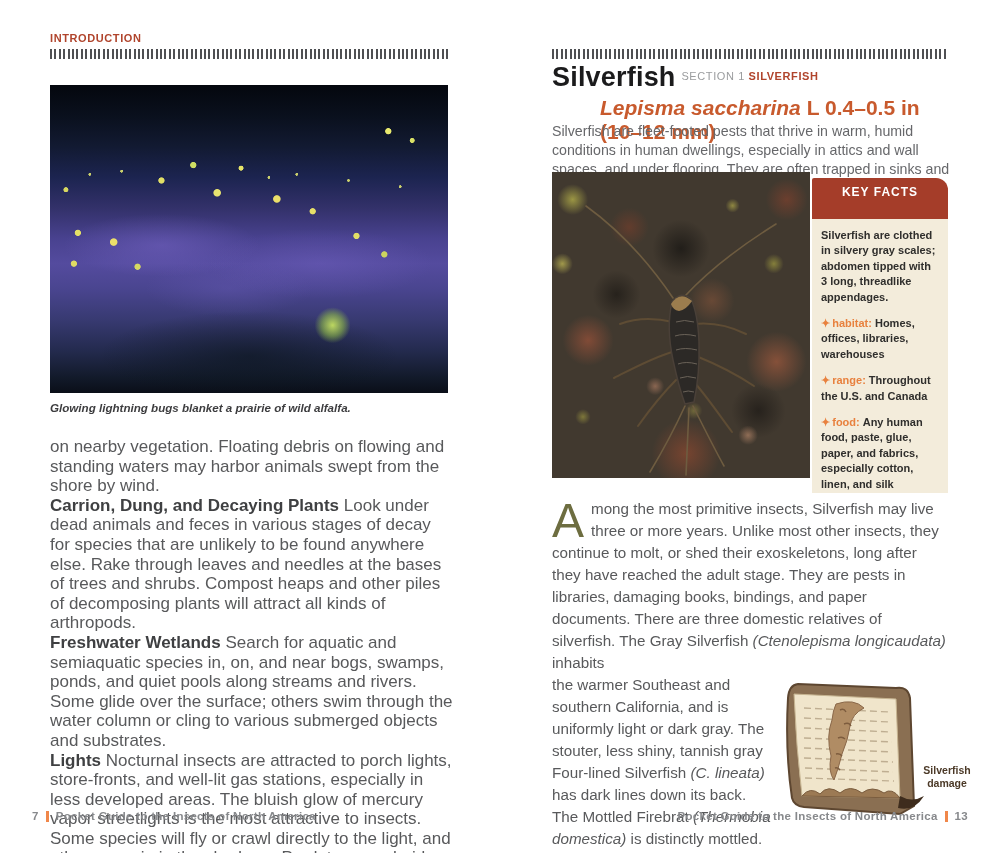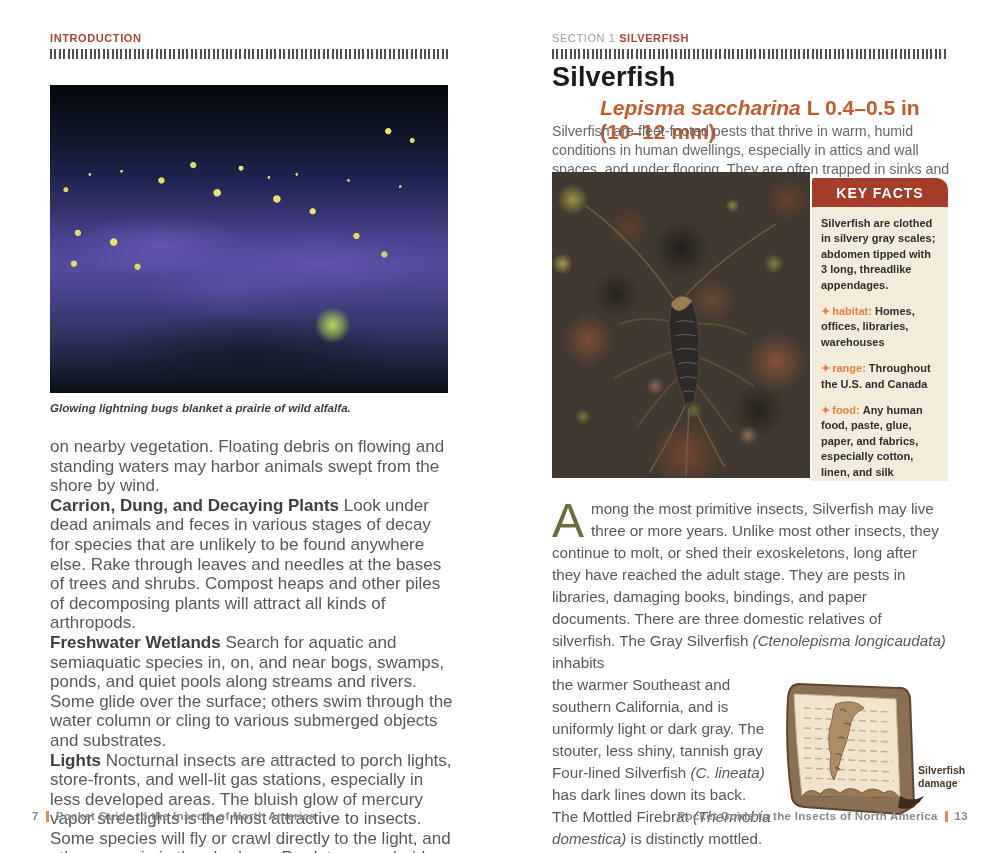--- a/index.html
+++ b/index.html
@@ -4,21 +4,21 @@
 <style>
   * { margin:0; padding:0; box-sizing:border-box; }
   html,body { background:#ffffff; }
   body { font-family:"Liberation Sans", sans-serif; width:1000px; height:853px; position:relative; overflow:hidden; }
 
   .col { position:absolute; top:0; width:400px; }
   .col-left  { left:50px; }
   .col-right { left:552px; width:396px; }
 
   .running-head { position:absolute; top:32px; width:100%; font-size:11px; font-weight:700; letter-spacing:.6px; }
-  .running-head.right { text-align:left; }
+  .running-head.right { text-align:center;margin-top:38px; }
   .head-red  { color:#b0442c; }
   .head-gray { color:#9a9c9e; font-weight:400; }
 
   .rule-bar { position:absolute; top:49px; width:100%; height:10px;
     background:repeating-linear-gradient(90deg,#4f5053 0 2px,#ffffff 2px 4.4px); }
 
   
   .firefly-photo { position:absolute; top:85px; left:0; width:398px; height:308px; overflow:hidden;
     background:
       radial-gradient(circle 24px at 71% 78%, rgba(196,224,96,.95) 0%, rgba(150,196,70,.55) 45%, rgba(90,140,60,0) 75%),
@@ -81,36 +81,36 @@
       radial-gradient(circle 12px at 40% 70%, rgba(186,132,104,.6), rgba(186,132,104,0) 75%),
       radial-gradient(circle 13px at 76% 86%, rgba(196,144,112,.6), rgba(196,144,112,0) 75%),
       radial-gradient(circle 36px at 50% 25%, rgba(30,27,23,.9), rgba(30,27,23,0) 80%),
       radial-gradient(circle 30px at 25% 40%, rgba(34,30,25,.85), rgba(34,30,25,0) 80%),
       radial-gradient(circle 34px at 80% 78%, rgba(32,28,24,.8), rgba(32,28,24,0) 80%),
       #41392f;
   }
   .bug-photo svg { position:absolute; left:0; top:0; }
 
   .keyfacts { position:absolute; left:260px; top:6px; width:136px; height:300px; }
-  .kf-head { background:#a53d29; color:#ffffff; font-size:14px; font-weight:700; letter-spacing:1px;
-    text-align:center; padding:7px 0 6px; border-radius:2px 12px 0 0; }
+  .kf-head { background:#a53d29; color:#ffffff; font-size:12px; font-weight:700; letter-spacing:1px;
+    text-align:center; padding:7px 0 20px; border-radius:2px 12px 0 0; }
   .kf-body { background:#f3ecdb; padding:9px 9px 10px; height:274px; font-size:11px; line-height:15.4px;
     color:#2f2e2c; font-weight:600; }
   .kf-item { margin-top:11px; }
   .kf-bullet { color:#e8813e; font-weight:700; margin-right:2px; }
   .kf-label { color:#e8813e; font-weight:700; margin-right:3px; }
 
   .main-text { position:absolute; top:498px; width:396px; font-size:15.2px; line-height:22px; color:#58595b; }
   .dropcap { float:left; font-size:48px; line-height:38px; color:#6d6d40; margin:4px 7px 0 0; font-weight:400; }
   .main-text em { font-style:italic; }
   .block-b { }
   .book-float { float:right; width:196px; height:142px; margin:2px -28px 2px 6px; position:relative; }
   .book-float svg { position:absolute; left:0; top:0; }
   .book-label { position:absolute; right:0; top:88px; width:58px; font-size:10.5px; line-height:12.5px;
-    font-weight:700; color:#4c3a28; }
+    font-weight:700; color:#4c3a28;text-align:center; }
 
   .footer { position:absolute; top:810px; font-size:11.5px; font-weight:700; color:#87898c; letter-spacing:.3px; }
   .footer-left { left:32px; }
   .footer-right { right:32px; text-align:right; }
   .footer-bar { display:inline-block; width:3px; height:11px; background:#f0874a; margin:0 7px -2px 7px; }
 </style>
 </head>
 <body>
 
 <div>

